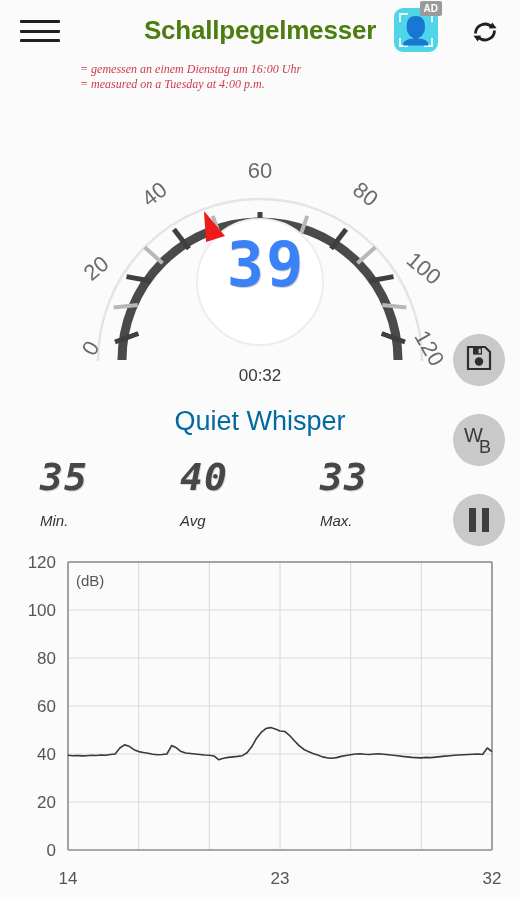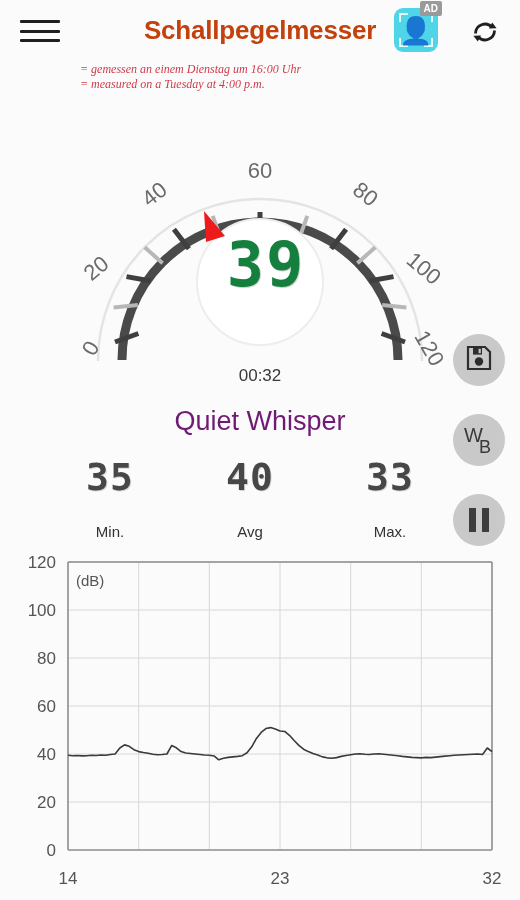--- a/index.html
+++ b/index.html
@@ -15,21 +15,21 @@
   .header { position: relative; height: 62px; width: 100%; }
   .menu-btn {
     position: absolute; left: 20px; top: 16px;
     width: 40px; height: 30px; cursor: pointer;
     display: flex; flex-direction: column; justify-content: space-between;
     padding: 4px 0;
   }
   .menu-btn span { display: block; height: 3px; background: #1f1f1f; border-radius: 1px; }
   .app-title {
     position: absolute; left: 0; right: 0; top: 15px;
-    text-align: center; font-size: 26px; font-weight: bold; color: #c2410c;
+    text-align: center; font-size: 26px; font-weight: bold; color: #4d7c0f;
     letter-spacing: -0.2px;
   }
   .ad-badge {
     position: absolute; left: 394px; top: 8px;
     width: 44px; height: 44px; border-radius: 9px;
     background: #4ed6e8; cursor: pointer;
   }
   .ad-badge .person {
     position: absolute; left: 50%; top: 52%; transform: translate(-50%,-50%);
     font-size: 27px; color: #ffffff; line-height: 1;
@@ -59,47 +59,47 @@
   }
   .annotation div { white-space: nowrap; }
 
   
   .gauge-wrap { position: absolute; left: 75px; top: 108px; width: 370px; height: 260px; }
   .gauge-wrap svg { display: block; }
   .gauge-center-value {
     position: absolute; left: 12px; right: 0; top: 120px;
     text-align: center;
     font-family: "DejaVu Sans Mono", monospace;
-    font-size: 62px; font-weight: bold; color: #15803d;
+    font-size: 62px; font-weight: bold; color: #3b82f6;
     letter-spacing: 2px;
     text-shadow: 1px 1px 0 rgba(0,0,0,0.18);
   }
   .timer {
     position: absolute; left: 0; right: 0; top: 366px;
     text-align: center; font-size: 17px; color: #3a3a3a;
   }
 
   
   .sound-label {
     position: absolute; left: 0; right: 0; top: 406px;
-    text-align: center; font-size: 27px; color: #701a75;
+    text-align: center; font-size: 27px; color: #0369a1;
   }
   .stats {
     position: absolute; left: 40px; top: 458px; width: 420px;
     display: flex;
   }
-  .stat { flex: 1; text-align: center; }
+  .stat { flex: 1; text-align: left; font-style: italic; }
   .stat-value {
     font-family: "DejaVu Sans Mono", monospace;
     font-size: 38px; font-weight: bold; color: #474747;
     letter-spacing: 1px;
     text-shadow: 1px 1px 0 rgba(0,0,0,0.15);
     line-height: 1;
   }
-  .stat-label { margin-top: 27px; font-size: 15px; color: #333; }
+  .stat-label { margin-top: 16px; font-size: 15px; color: #333; }
 
   
   .side-btn {
     position: absolute; right: 15px;
     width: 52px; height: 52px; border-radius: 50%;
     background: #c9c9c9; cursor: pointer;
   }
   .side-btn.save { top: 334px; }
   .side-btn.wb   { top: 414px; }
   .side-btn.pause{ top: 494px; }

